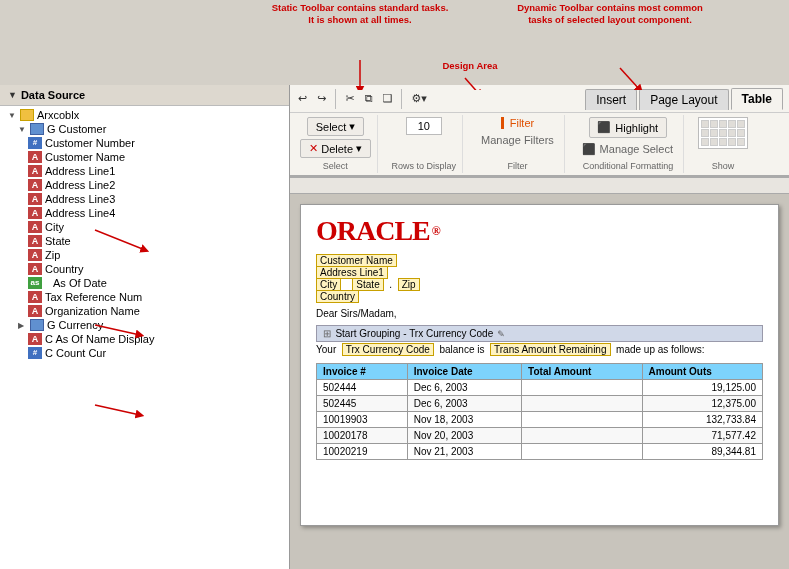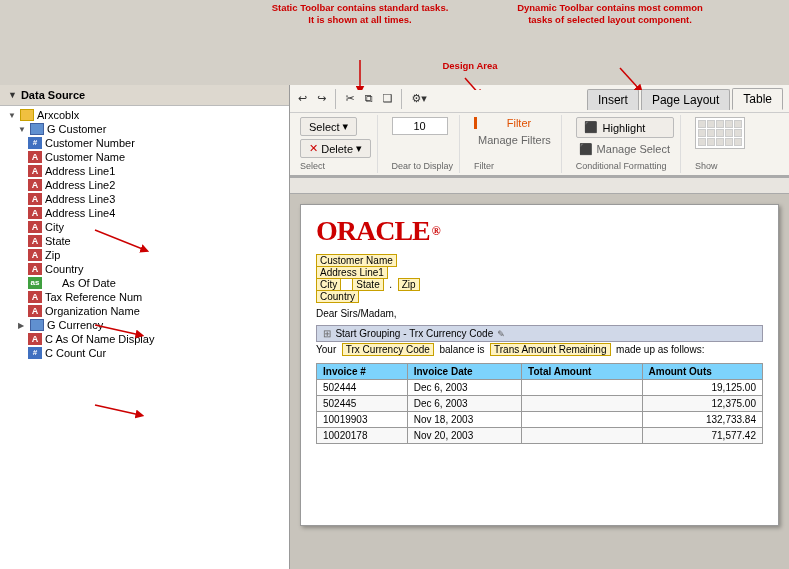--- a/index.html
+++ b/index.html
@@ -15,48 +15,48 @@
 
     .tree-area { flex: 1; overflow-y: auto; padding: 2px 0; background: white; }
     .tree-item { display: flex; align-items: center; padding: 1px 0; cursor: pointer; white-space: nowrap; }
     .indent1 { padding-left: 8px; }
     .indent2 { padding-left: 18px; }
     .indent3 { padding-left: 28px; }
 
     .icon-folder { display: inline-block; width: 14px; height: 12px; background: #f0c040; border: 1px solid #c8a000; margin-right: 3px; font-size: 9px; }
     .icon-hash { display: inline-block; width: 14px; height: 12px; background: #4070c0; color: white; font-size: 8px; text-align: center; line-height: 12px; margin-right: 3px; font-weight: bold; }
     .icon-a { display: inline-block; width: 14px; height: 12px; background: #c04040; color: white; font-size: 9px; text-align: center; line-height: 12px; margin-right: 3px; font-weight: bold; }
-    .icon-as { display: inline-block; width: 14px; height: 12px; background: #40a040; color: white; font-size: 8px; text-align: center; line-height: 12px; margin-right: 20px; font-weight: bold; }
+    .icon-as { display: inline-block; width: 14px; height: 12px; background: #40a040; color: white; font-size: 8px; text-align: center; line-height: 12px; margin-right: 11px; font-weight: bold; }
     .icon-tri { display: inline-block; width: 10px; margin-right: 2px; font-size: 8px; color: #555; }
 
     .tree-label { font-size: 11px; color: #000; }
 
     
     .right-area { flex: 1; display: flex; flex-direction: column; }
 
     
     .top-annotations { height: 85px; position: relative; }
 
     
     .toolbar-container { background: #f5f3ee; border-bottom: 1px solid #aaa; }
 
     .toolbar-top { display: flex; align-items: center; padding: 2px 4px; gap: 2px; border-bottom: 1px solid #ccc; height: 28px; }
     .toolbar-btn { background: none; border: 1px solid transparent; padding: 1px 3px; cursor: pointer; font-size: 11px; color: #333; border-radius: 2px; }
     .toolbar-sep { width: 1px; height: 20px; background: #bbb; margin: 0 3px; }
     .tab { padding: 3px 10px; background: #ddd; border: 1px solid #aaa; border-bottom: none; cursor: pointer; font-size: 12px; margin-right: 2px; border-radius: 2px 2px 0 0; }
-    .tab.active { background: #f5f3ee; font-weight: normal; border-bottom: 1px solid #f5f3ee; z-index: 1; }
+    .tab.active { background: #f5f3ee; font-weight: bold; border-bottom: 1px solid #f5f3ee; z-index: 1; }
 
     .toolbar-ribbon { display: flex; align-items: stretch; padding: 2px 4px; gap: 8px; min-height: 55px; border-bottom: 2px solid #aaa; }
-    .ribbon-group { display: flex; flex-direction: column; padding: 2px 6px; border-right: 1px solid #ddd; gap: 3px; }
+    .ribbon-group { display: flex; flex-direction: column; align-items: center; padding: 2px 6px; border-right: 1px solid #ddd; gap: 3px; }
     .ribbon-group:last-child { border-right: none; }
     .ribbon-group-label { font-size: 9px; color: #666; margin-top: auto; }
     .ribbon-row { display: flex; align-items: center; gap: 3px; }
 
     .rb-btn { background: #f0ede8; border: 1px solid #bbb; padding: 2px 8px; cursor: pointer; font-size: 11px; border-radius: 2px; display: flex; align-items: center; gap: 3px; white-space: nowrap; }
-    .rb-input { background: white; border: 1px solid #bbb; padding: 2px 4px; font-size: 11px; width: 56px; text-align: center; }
+    .rb-input { background: white; border: 1px solid #bbb; padding: 2px 4px; font-size: 11px; width: 36px; text-align: center; }
 
     .filter-btn { color: #666; background: none; border: none; cursor: pointer; font-size: 11px; padding: 2px 4px; }
     .filter-active { color: #e05000; border-left: 3px solid #e05000; padding-left: 6px; background: none; border-top: none; border-right: none; border-bottom: none; font-size: 11px; cursor: pointer; }
 
     .highlight-btn { background: #f0ede8; border: 1px solid #bbb; padding: 3px 8px; cursor: pointer; font-size: 11px; border-radius: 2px; display: flex; align-items: center; gap: 4px; }
 
     .show-grid { display: grid; grid-template-columns: repeat(5, 8px); gap: 1px; padding: 2px; background: white; border: 1px solid #bbb; }
     .show-grid-cell { width: 8px; height: 8px; background: #e0ddd8; border: 1px solid #ccc; }
 
     
@@ -256,21 +256,21 @@
               <span style="color:#cc0000;">✕</span>
               <span>Delete</span>
               <span>▾</span>
             </button>
           </div>
           <div class="ribbon-group-label">Select</div>
         </div>
 
         <div class="ribbon-group">
           <input class="rb-input" type="text" value="10" style="">
-          <div class="ribbon-group-label">Dear to Display</div>
+          <div class="ribbon-group-label">Rows to Display</div>
         </div>
 
         <div class="ribbon-group">
           <button class="filter-active">
             <span>Filter</span>
           </button>
           <button class="filter-btn">
             <span>Manage Filters</span>
           </button>
           <div class="ribbon-group-label">Filter</div>
@@ -392,19 +392,25 @@
                 <td>Nov 18, 2003</td>
                 <td></td>
                 <td class="right">132,733.84</td>
               </tr>
               <tr>
                 <td>10020178</td>
                 <td>Nov 20, 2003</td>
                 <td></td>
                 <td class="right">71,577.42</td>
               </tr>
+              <tr>
+                <td>10020219</td>
+                <td>Nov 21, 2003</td>
+                <td></td>
+                <td class="right">89,344.81</td>
+              </tr>
             </tbody>
           </table>
         </div>
       </div>
     </div>
   </div>
 </div>
 
 </body></html>

